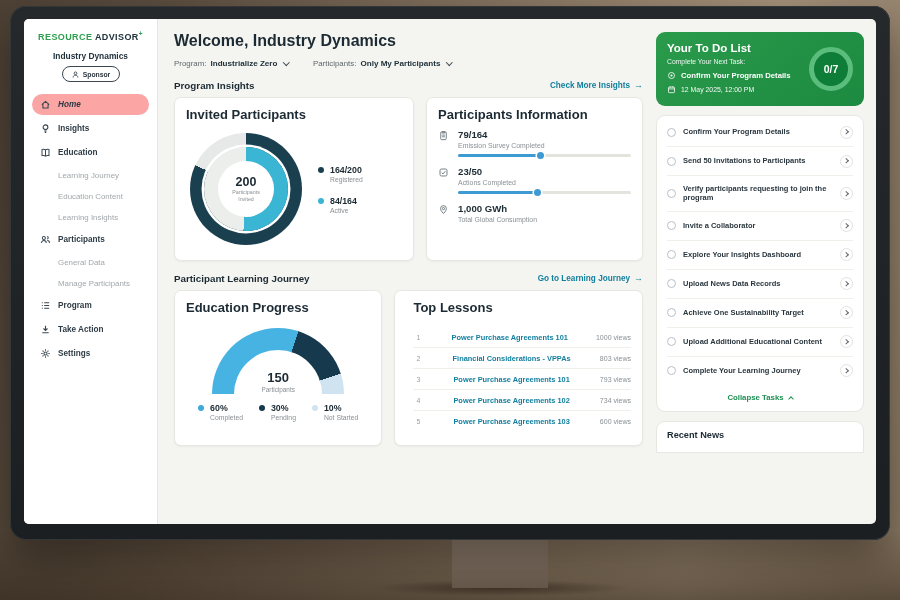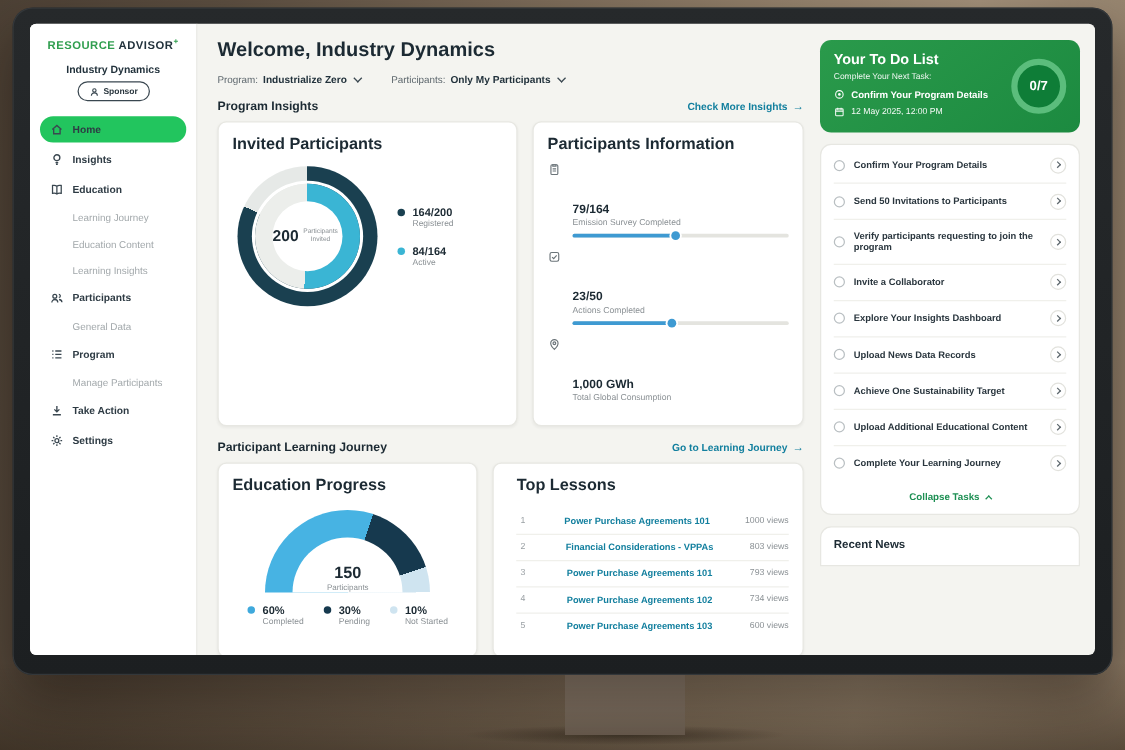--- a/index.html
+++ b/index.html
@@ -27,21 +27,21 @@
     padding:11px 8px; display:flex; flex-direction:column; }
   .logo { text-align:center; font-size:9px; font-weight:700; letter-spacing:.4px; margin-bottom:9px; }
   .logo-green { color:#2f9e4e; }
   .logo-dark { color:#22323c; }
   .logo sup { color:#2f9e4e; font-size:6.5px; }
   .org-name { text-align:center; font-size:8.4px; font-weight:700; color:#22323c; margin-bottom:5px; }
   .badge { display:flex; align-items:center; justify-content:center; gap:3px; width:58px; margin:0 auto 12px;
     border:1px solid #3a4750; border-radius:9px; padding:2.5px 4px; font-size:6.8px; font-weight:700; color:#2a363e; cursor:pointer; }
   .nav-item { display:flex; align-items:center; gap:7px; height:21px; padding:0 8px; border-radius:11px;
     font-size:8.2px; font-weight:700; color:#2e3b44; margin-bottom:3px; cursor:pointer; }
-  .nav-item.active { background:#22c55e; }
+  .nav-item.active { background:#fca5a5;font-style:italic; }
   .nav-item.sub { padding-left:26px; height:19px; font-weight:500; font-size:7.9px; color:#a2a8ab; margin-bottom:2px; }
   .nav-ico { width:11px; height:11px; flex:none; color:#3a4750; display:flex; align-items:center; }
   .nav-ico svg { width:11px; height:11px; }
 
   
   .content-wrap { flex:1; display:flex; min-width:0; }
   .main { flex:1; min-width:0; padding:13px 13px 0 16px; }
   .page-title { font-size:16px; font-weight:700; color:#1c2a33; margin-bottom:9px; }
   .filters { display:flex; gap:24px; margin-bottom:11px; align-items:center; }
   .filter { display:flex; align-items:center; gap:4px; font-size:7.9px; color:#5d676d; cursor:pointer; }
@@ -58,37 +58,37 @@
 
   
   .card-invited { flex:1.12; min-height:164px; }
   .invited-body { display:flex; align-items:center; gap:16px; padding:4px 0 0 4px; }
   .donut { position:relative; width:112px; height:112px; flex:none; }
   .donut-outer { position:absolute; inset:0; border-radius:50%;
     background:conic-gradient(#1a4050 0 calc(var(--p)*3.6deg), #e6e9e7 calc(var(--p)*3.6deg) 360deg); }
   .donut-inner { position:absolute; inset:14px; border-radius:50%; box-shadow:0 0 0 2.5px #fff;
     background:conic-gradient(#3ab5d4 0 calc(var(--p)*3.6deg), #eceeeb calc(var(--p)*3.6deg) 360deg); }
   .donut-hole { position:absolute; inset:28px; background:#fff; border-radius:50%;
-    display:flex; align-items:center; justify-content:center; text-align:center; }
+    display:flex; flex-direction:column; align-items:center; justify-content:center; text-align:center; }
   .donut-hole .big { font-size:12.5px; font-weight:700; color:#1c2a33; }
   .donut-hole .sub { font-size:5.3px; color:#8a9094; line-height:1.25; width:42px; }
   .legend-v { display:flex; flex-direction:column; gap:13px; }
   .legend-item { display:flex; gap:6px; }
   .dot { width:6px; height:6px; border-radius:50%; margin-top:2px; flex:none; }
   .dot-dark { background:#1a4050; } .dot-cyan { background:#3ab5d4; }
   .dot-blue { background:#3fa9dc; } .dot-navy { background:#16394e; } .dot-pale { background:#cfe4f0; }
   .legend-val { font-size:8.8px; font-weight:700; color:#1c2a33; }
   .legend-lab { font-size:6.8px; color:#8a9094; margin-top:1px; }
 
   
   .card-info { flex:1; min-height:164px; }
   .stat-row { display:flex; gap:8px; margin-bottom:9px; }
   .stat-ico { width:12px; color:#6b7479; flex:none; padding-top:1px; }
   .stat-ico svg { width:11px; height:11px; }
-  .stat-main { flex:1;margin-top:33px; }
+  .stat-main { flex:1; }
   .stat-val { font-size:9.6px; font-weight:700; color:#1c2a33; }
   .stat-lab { font-size:6.9px; color:#8a9094; margin-top:1.5px; }
   .bar { position:relative; width:100%; height:3.5px; background:#e4e4df; border-radius:2px; margin-top:5px; }
   .bar-fill { position:relative; height:100%; background:#3e9ad2; border-radius:2px; width:calc(var(--w)*1%); }
   .bar-fill::after { content:""; position:absolute; right:-3px; top:-2px; width:7px; height:7px;
     border-radius:50%; background:#3e9ad2; box-shadow:0 0 0 1.5px #fff; }
 
   
   .card-edu { flex:1; min-height:156px; }
   .gauge-wrap { display:flex; justify-content:center; padding-top:6px; }
@@ -213,30 +213,30 @@
                 <svg viewBox="0 0 12 12" fill="none" stroke="currentColor" stroke-width="1.1">
                   <circle cx="4.2" cy="4.4" r="1.7"></circle>
                   <path d="M1.6 9.8c0-1.5 1.2-2.6 2.6-2.6s2.6 1.1 2.6 2.6M7.7 5.4a1.3 1.3 0 1 0 0-2.6M7.9 7.2c1.4.1 2.5 1.2 2.5 2.5"></path>
                 </svg>
               </span>
             <span>Participants</span>
           </div>
           <div class="nav-item sub">
             <span>General Data</span>
           </div>
+          <div class="nav-item sub">
+            <span>Manage Participants</span>
+          </div>
           <div class="nav-item">
             <span class="nav-ico">
                 <svg viewBox="0 0 12 12" fill="none" stroke="currentColor" stroke-width="1.2">
                   <path d="M2 3h1M2 6h1M2 9h1M4.6 3H10M4.6 6H10M4.6 9H10"></path>
                 </svg>
               </span>
             <span>Program</span>
-          </div>
-          <div class="nav-item sub">
-            <span>Manage Participants</span>
           </div>
           <div class="nav-item">
             <span class="nav-ico">
                 <svg viewBox="0 0 12 12" fill="none" stroke="currentColor" stroke-width="1.2">
                   <path d="M6 2v5M3.8 4.9 6 7.1l2.2-2.2M2.5 9.6h7"></path>
                 </svg>
               </span>
             <span>Take Action</span>
           </div>
           <div class="nav-item">

